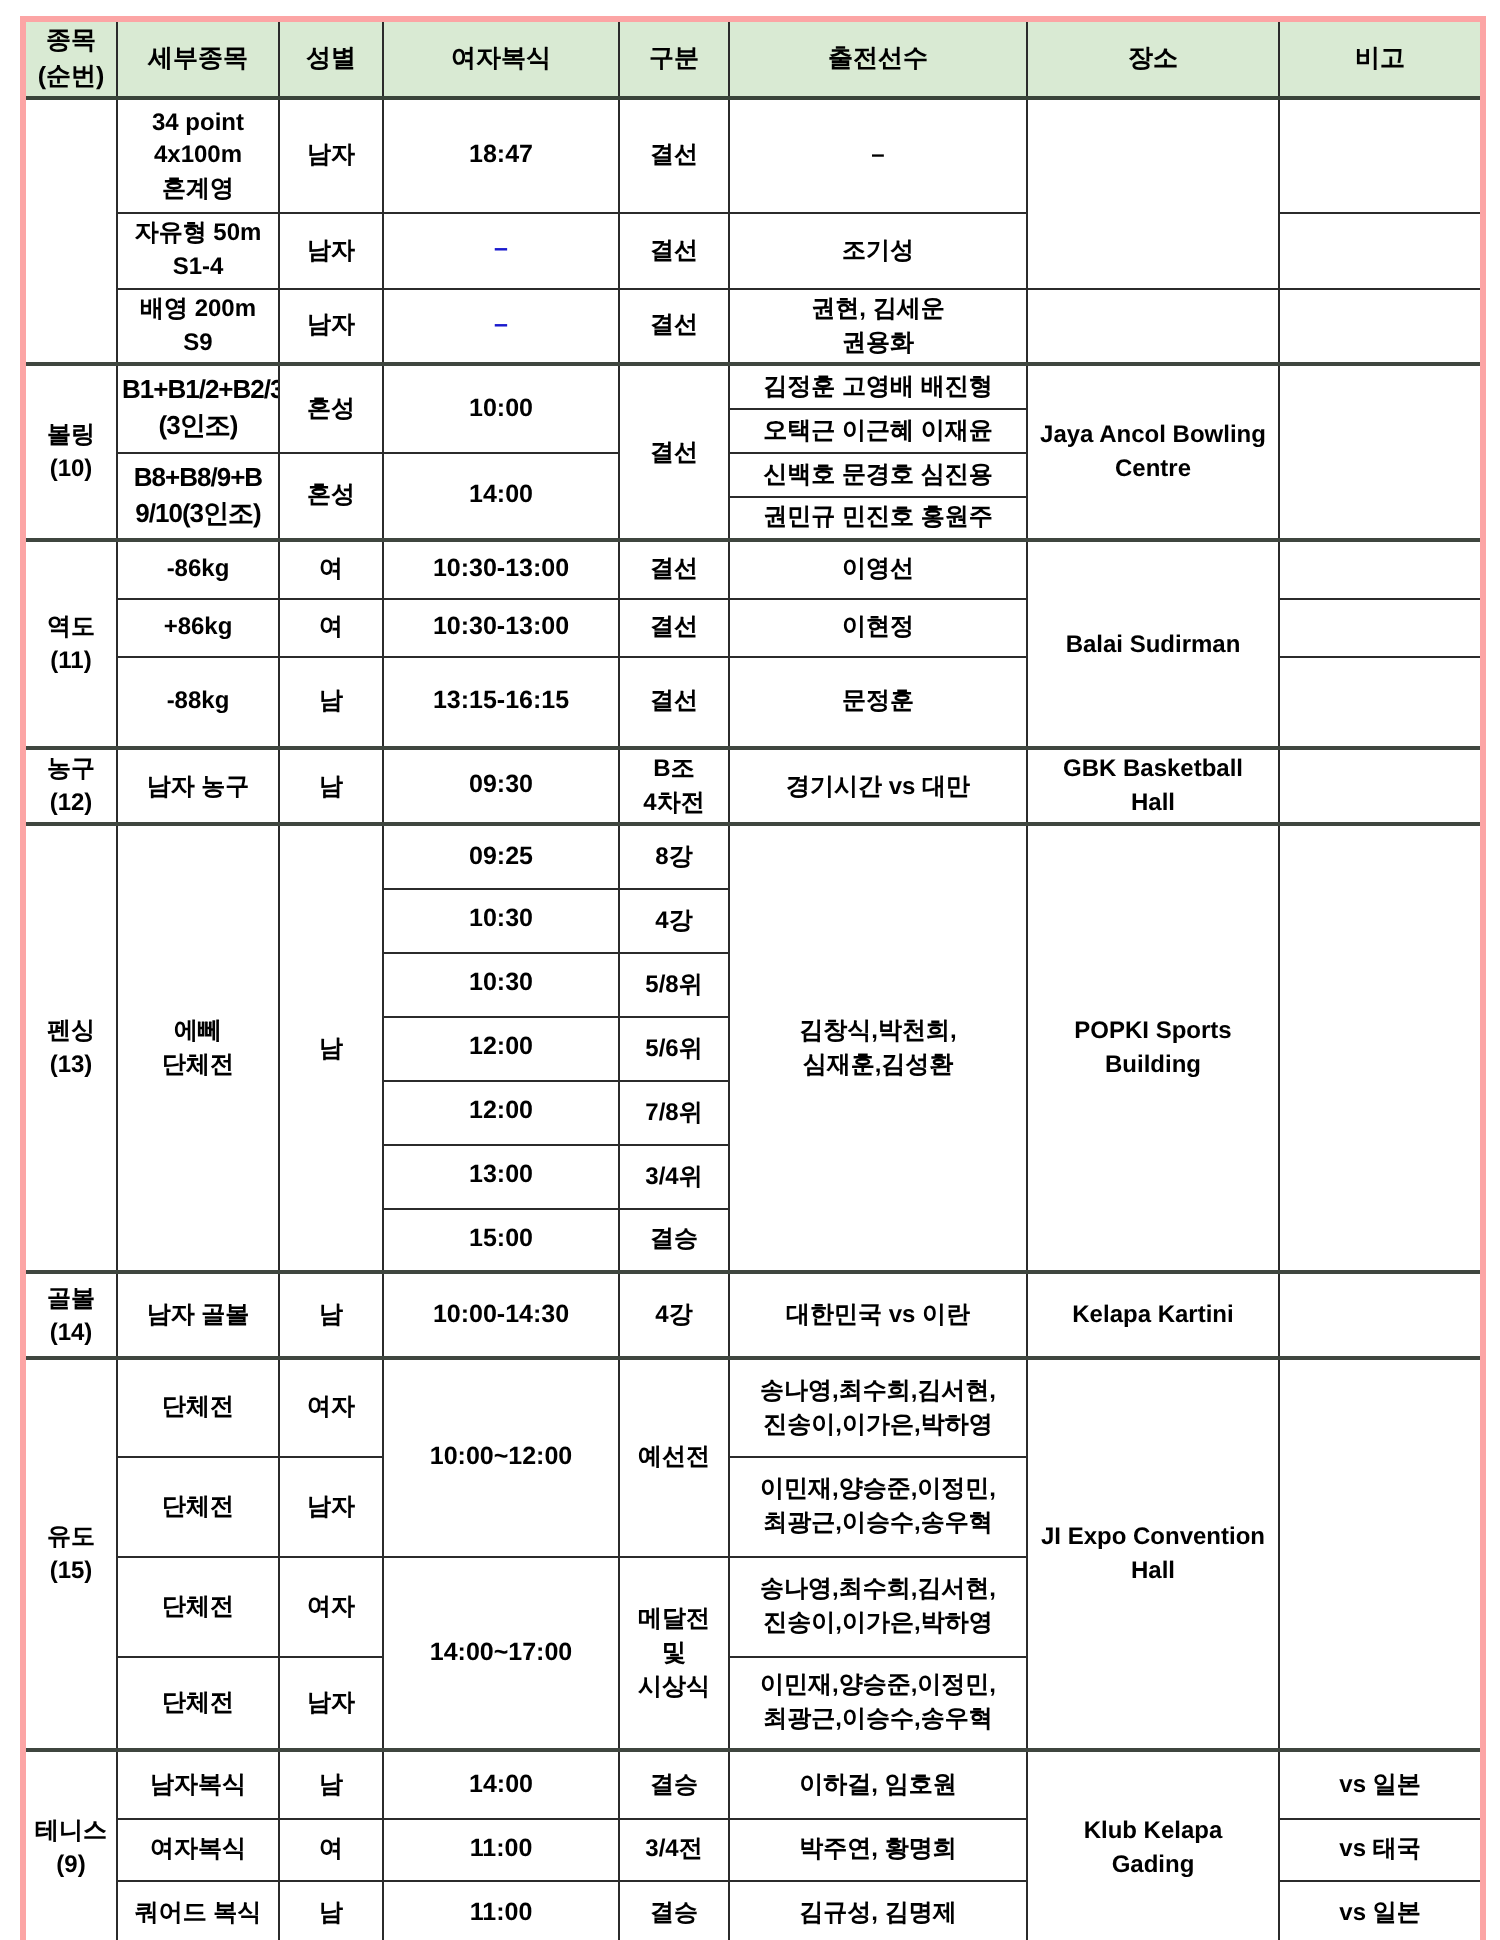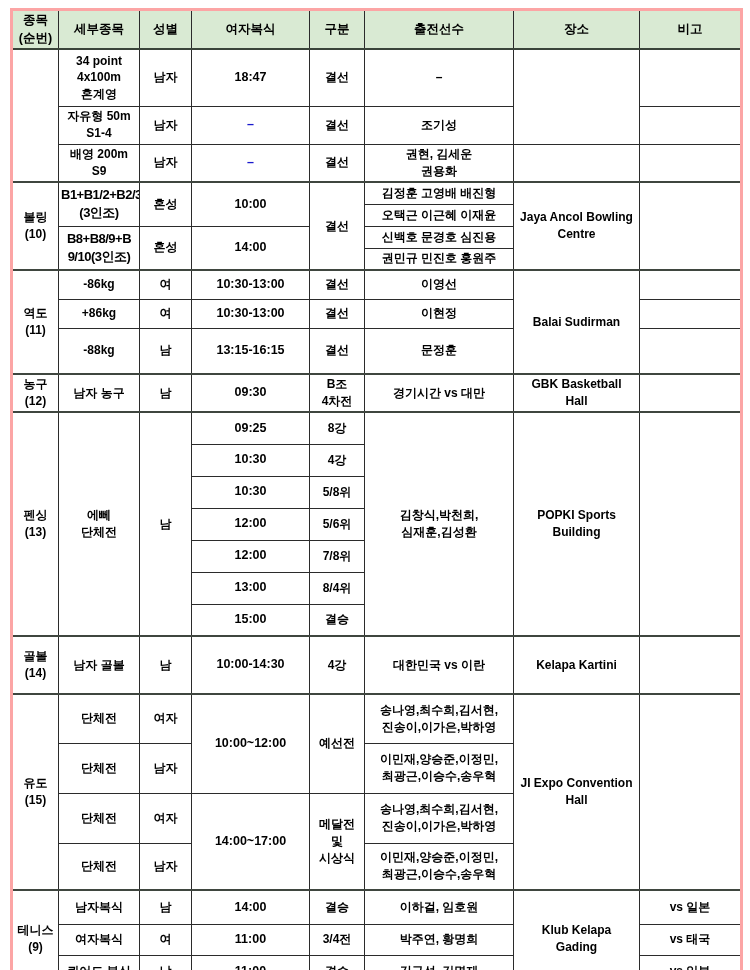--- a/index.html
+++ b/index.html
@@ -183,28 +183,28 @@
   <tr style="height:32px">
     <td class="tm">12:00</td>
     <td>5/6위</td>
   </tr>
   <tr style="height:32px">
     <td class="tm">12:00</td>
     <td>7/8위</td>
   </tr>
   <tr style="height:32px">
     <td class="tm">13:00</td>
-    <td>8/4위</td>
+    <td>3/4위</td>
   </tr>
   <tr style="height:32px">
     <td class="tm">15:00</td>
     <td>결승</td>
   </tr>
 
-  <tr class="sec" style="height:58px">
+  <tr class="sec" style="height:43px">
     <td>골볼
 (14)</td>
     <td>남자 골볼</td>
     <td>남</td>
     <td class="tm">10:00-14:30</td>
     <td>4강</td>
     <td>대한민국 vs 이란</td>
     <td>Kelapa Kartini</td>
     <td></td>
   </tr>

